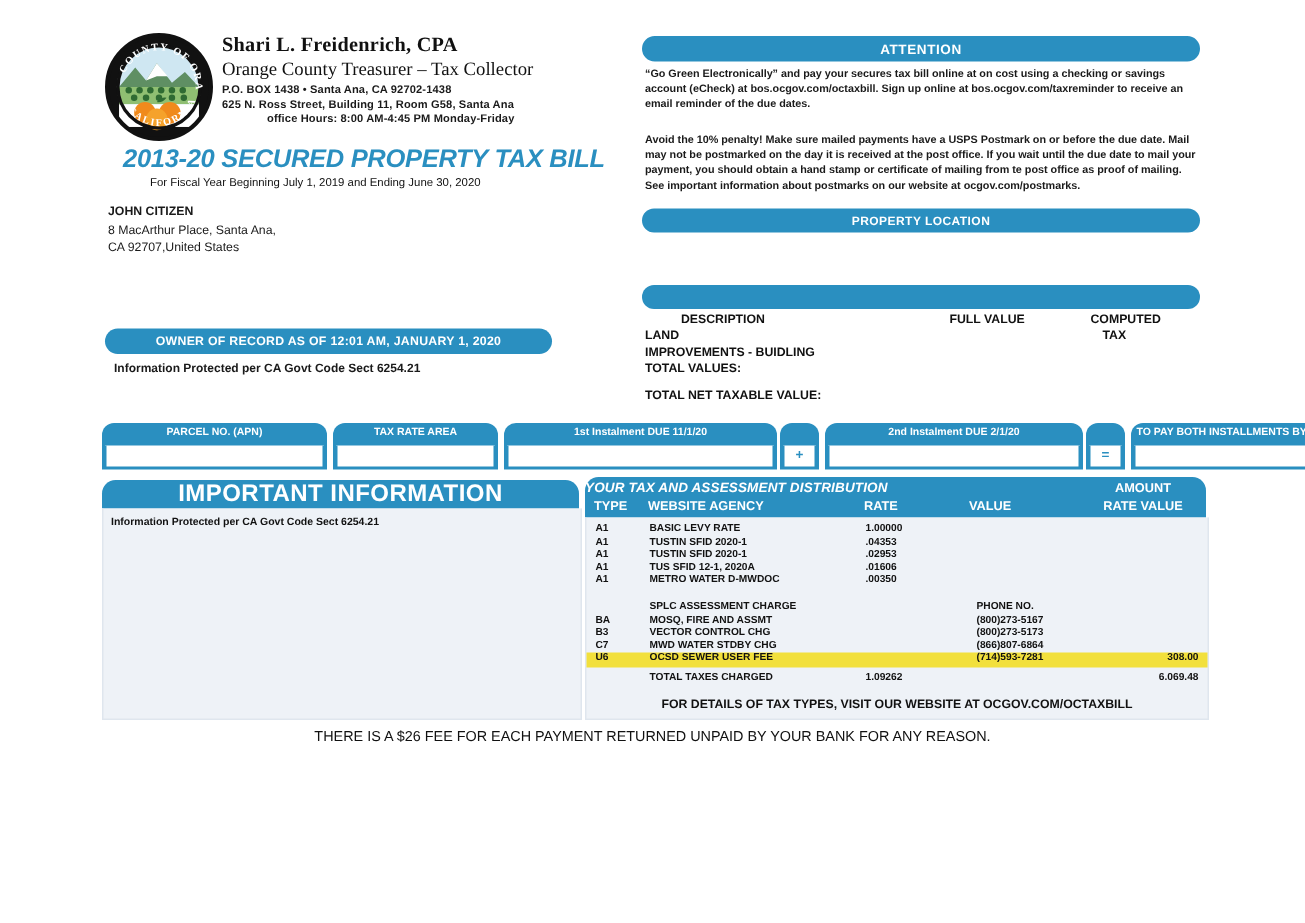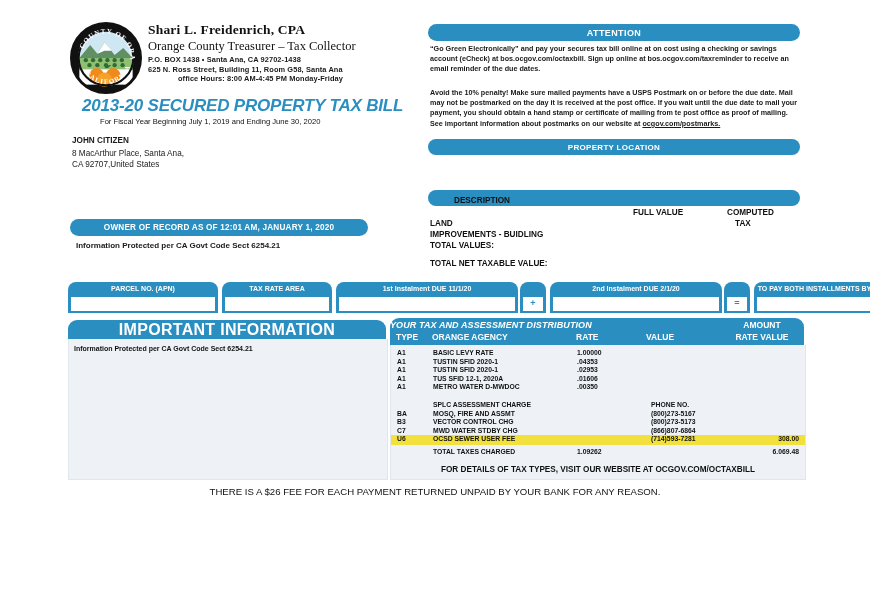--- a/index.html
+++ b/index.html
@@ -61,28 +61,28 @@
   #owner-l1{position:absolute;left:72px;top:149px;font-size:8.2px;}
   #owner-l2{position:absolute;left:72px;top:160px;font-size:8.2px;}
 
   #owner-record-bar{position:absolute;left:70px;top:219px;width:298px;height:17px;font-size:8.2px;letter-spacing:.2px;}
   #owner-protected{position:absolute;left:76px;top:241px;font-size:8px;font-weight:bold;}
 
   
   #attention-bar{position:absolute;left:428px;top:24px;width:372px;height:17px;font-size:9px;letter-spacing:.4px;}
   #attention-p1{position:absolute;left:430px;top:44px;width:372px;font-size:7.2px;font-weight:bold;line-height:1.42;}
   #attention-p2{position:absolute;left:430px;top:88px;width:372px;font-size:7.2px;font-weight:bold;line-height:1.42;}
-  #attention-p2 .ul{text-decoration:underline;}
+  #attention-p2 .ul{}
 
   
   #property-bar{position:absolute;left:428px;top:139px;width:372px;height:16px;font-size:8px;letter-spacing:.3px;}
   #values-bar{position:absolute;left:428px;top:190px;width:372px;height:16px;border-radius:9px;background:#2a8fc0;}
 
   .valrow{position:absolute;font-size:8.2px;font-weight:bold;color:#111;}
-  #v-desc{left:430px;top:196px;padding-left:24px;}
+  #v-desc{left:430px;top:208px;padding-left:24px;}
   #v-full{left:633px;top:208px;}
   #v-comp{left:727px;top:208px;}
   #v-land{left:430px;top:219px;}
   #v-tax{left:735px;top:219px;}
   #v-impr{left:430px;top:230px;}
   #v-totvals{left:430px;top:241px;}
   #v-nettax{left:430px;top:259px;}
 
   
   #instal-strip{position:absolute;left:68px;top:282px;width:736px;height:31px;}
@@ -241,21 +241,21 @@
     </div>
   </div>
 
   <div class="bluebar" id="imp-bar">IMPORTANT INFORMATION</div>
   <div id="imp-body"></div>
   <div id="imp-text">Information Protected per CA Govt Code Sect 6254.21</div>
 
   <div id="tax-head">
     <div id="tax-title">YOUR TAX AND ASSESSMENT DISTRIBUTION</div>
     <div id="th-type">TYPE</div>
-    <div id="th-agency">ORANGE AGENCY</div>
+    <div id="th-agency">WEBSITE AGENCY</div>
     <div id="th-rate">RATE</div>
     <div id="th-value">VALUE</div>
     <div id="th-amount">AMOUNT</div>
     <div id="th-ratevalue">RATE VALUE</div>
   </div>
 
   <div id="tax-body">
     <div id="rows-host">
         <div class="trow" style="top: 4px;">
           <span class="c-type">A1</span>

